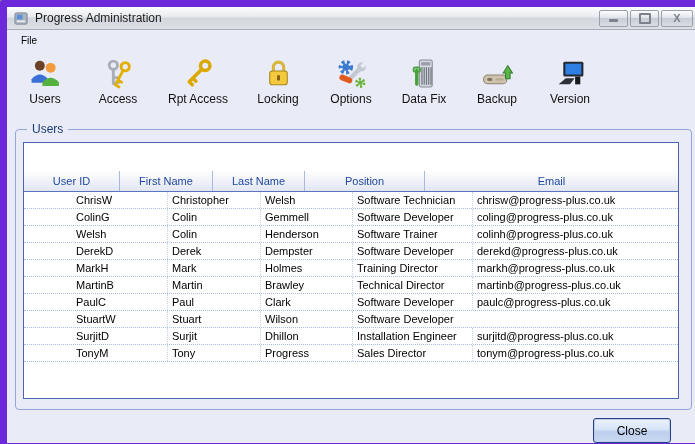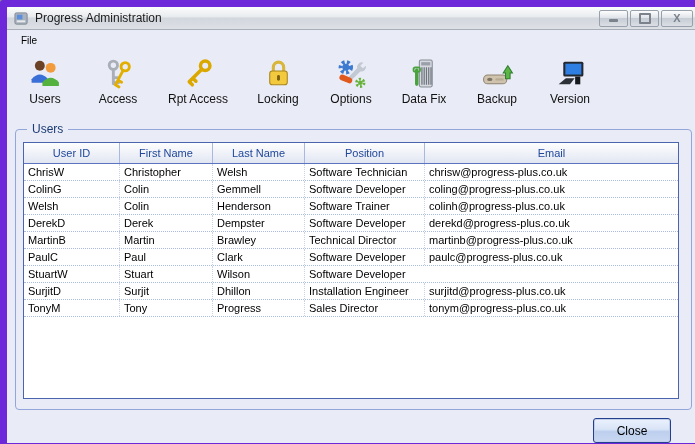--- a/index.html
+++ b/index.html
@@ -31,26 +31,26 @@
   .toollabel{font-size:12px;color:#111;margin-top:2px;white-space:nowrap;}
   
   .groupbox{position:absolute;left:8px;top:122px;width:675px;height:279px;
             border:1px solid #93A6DA;border-radius:4px;}
   .groupbox-legend{position:absolute;top:-8px;left:11px;background:#E9ECF6;padding:0 5px;
                    font-size:12px;color:#1c3a74;}
   
   .utable{position:absolute;left:16px;top:135px;width:656px;height:257px;background:#fff;
           border:1px solid #4A64AE;box-sizing:border-box;display:flex;flex-direction:column;overflow:hidden;}
   .thead{display:flex;height:20px;flex:0 0 auto;background:linear-gradient(#FEFEFE,#E1E6F2);
-         border-bottom:1px solid #5C74C0;}
+         border-bottom:1px solid #5C74C0;margin-top:28px;}
   .hcell{box-sizing:border-box;display:flex;align-items:center;justify-content:center;
          font-size:11px;color:#21489B;border-right:1px solid #A9B7E3;overflow:hidden;white-space:nowrap;}
   .hcell:last-child{border-right:none;}
   .tbody{flex:1;}
-  .trow{display:flex;height:17px;box-sizing:border-box;border-bottom:1px dotted #A9BBE0;}
+  .trow{display:flex;height:17px;box-sizing:border-box;border-bottom:1px dotted #A9BBE0;padding-left:48px;}
   .tcell{box-sizing:border-box;display:flex;align-items:center;padding-left:4px;
          font-size:11px;color:#000;border-right:1px dotted #C7D2EC;overflow:hidden;white-space:nowrap;}
   .tcell:last-child,.trow .tcell.c4{border-right:none;}
   .c0{width:96px;flex:0 0 auto;}
   .c1{width:93px;flex:0 0 auto;}
   .c2{width:92px;flex:0 0 auto;}
   .c3{width:120px;flex:0 0 auto;}
   .c4{flex:1;}
   
   .close-action{position:absolute;left:586px;top:411px;width:78px;height:25px;
@@ -217,20 +217,27 @@
             <div class="tcell c4">colinh@progress-plus.co.uk</div>
           </div>
           <div class="trow">
             <div class="tcell c0">DerekD</div>
             <div class="tcell c1">Derek</div>
             <div class="tcell c2">Dempster</div>
             <div class="tcell c3">Software Developer</div>
             <div class="tcell c4">derekd@progress-plus.co.uk</div>
           </div>
           <div class="trow">
+            <div class="tcell c0">MarkH</div>
+            <div class="tcell c1">Mark</div>
+            <div class="tcell c2">Holmes</div>
+            <div class="tcell c3">Training Director</div>
+            <div class="tcell c4">markh@progress-plus.co.uk</div>
+          </div>
+          <div class="trow">
             <div class="tcell c0">MartinB</div>
             <div class="tcell c1">Martin</div>
             <div class="tcell c2">Brawley</div>
             <div class="tcell c3">Technical Director</div>
             <div class="tcell c4">martinb@progress-plus.co.uk</div>
           </div>
           <div class="trow">
             <div class="tcell c0">PaulC</div>
             <div class="tcell c1">Paul</div>
             <div class="tcell c2">Clark</div>

